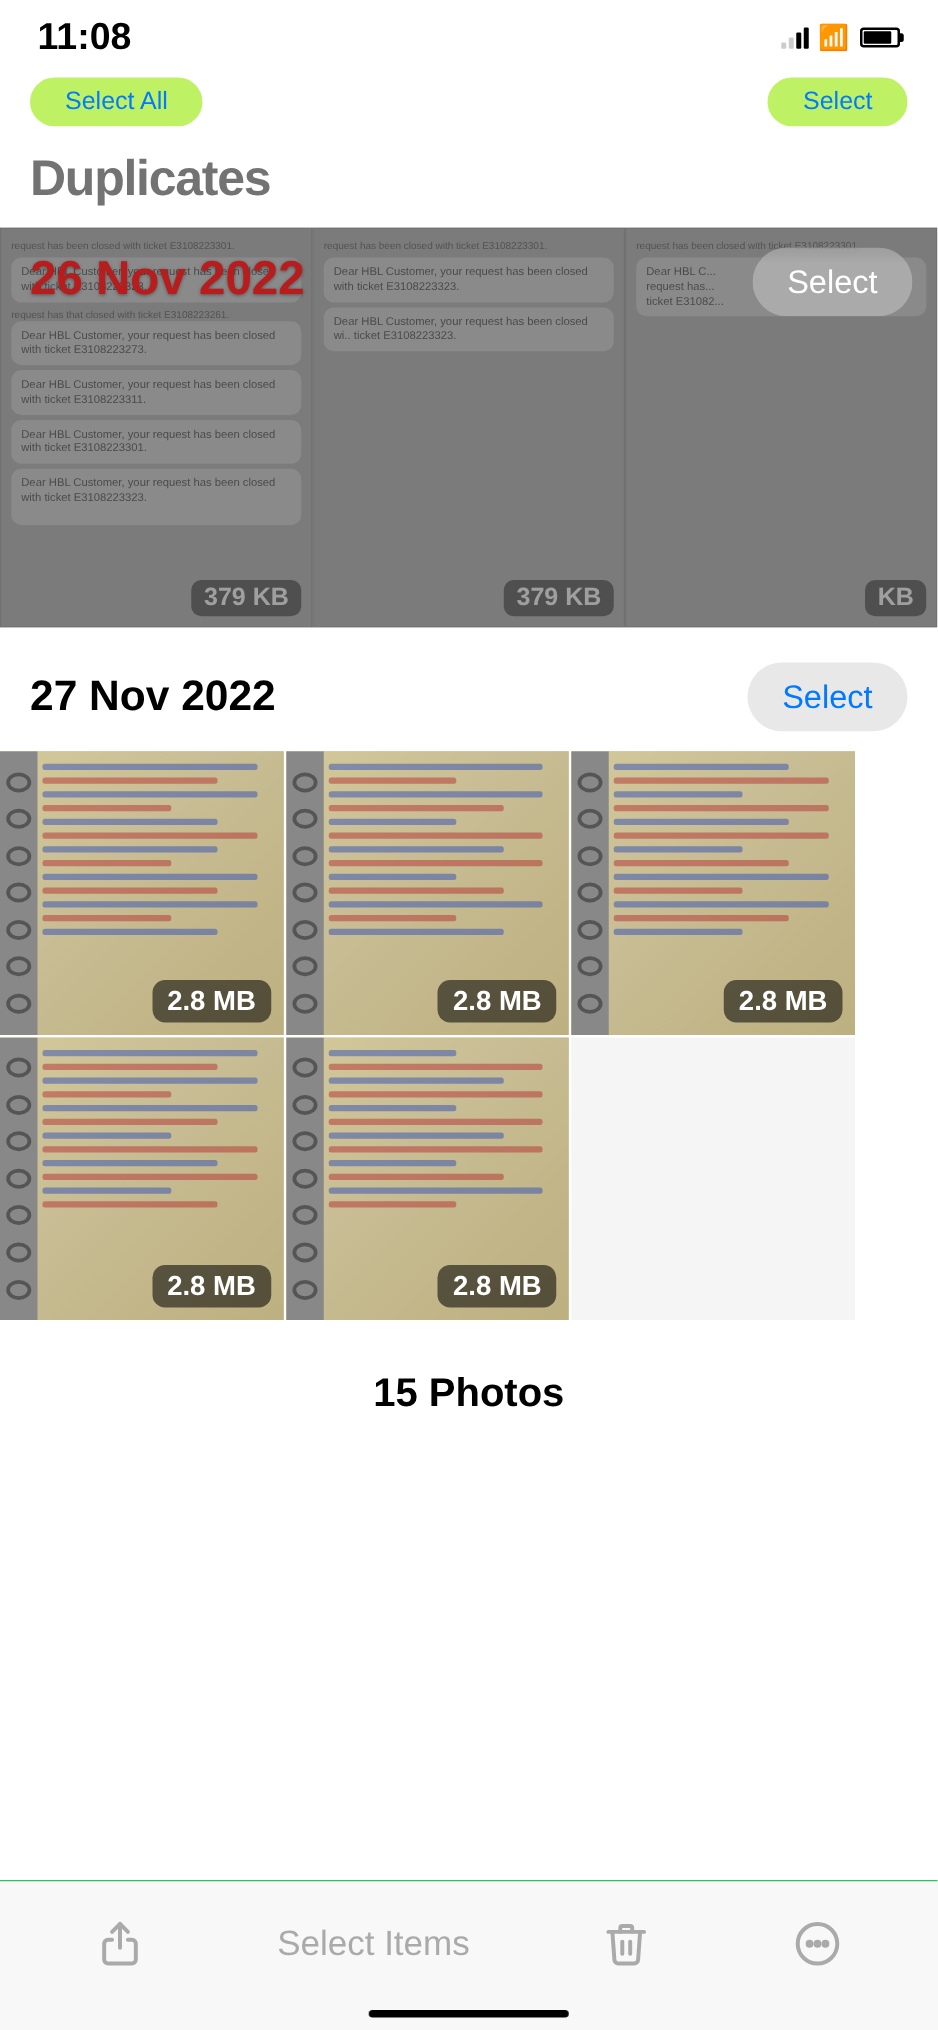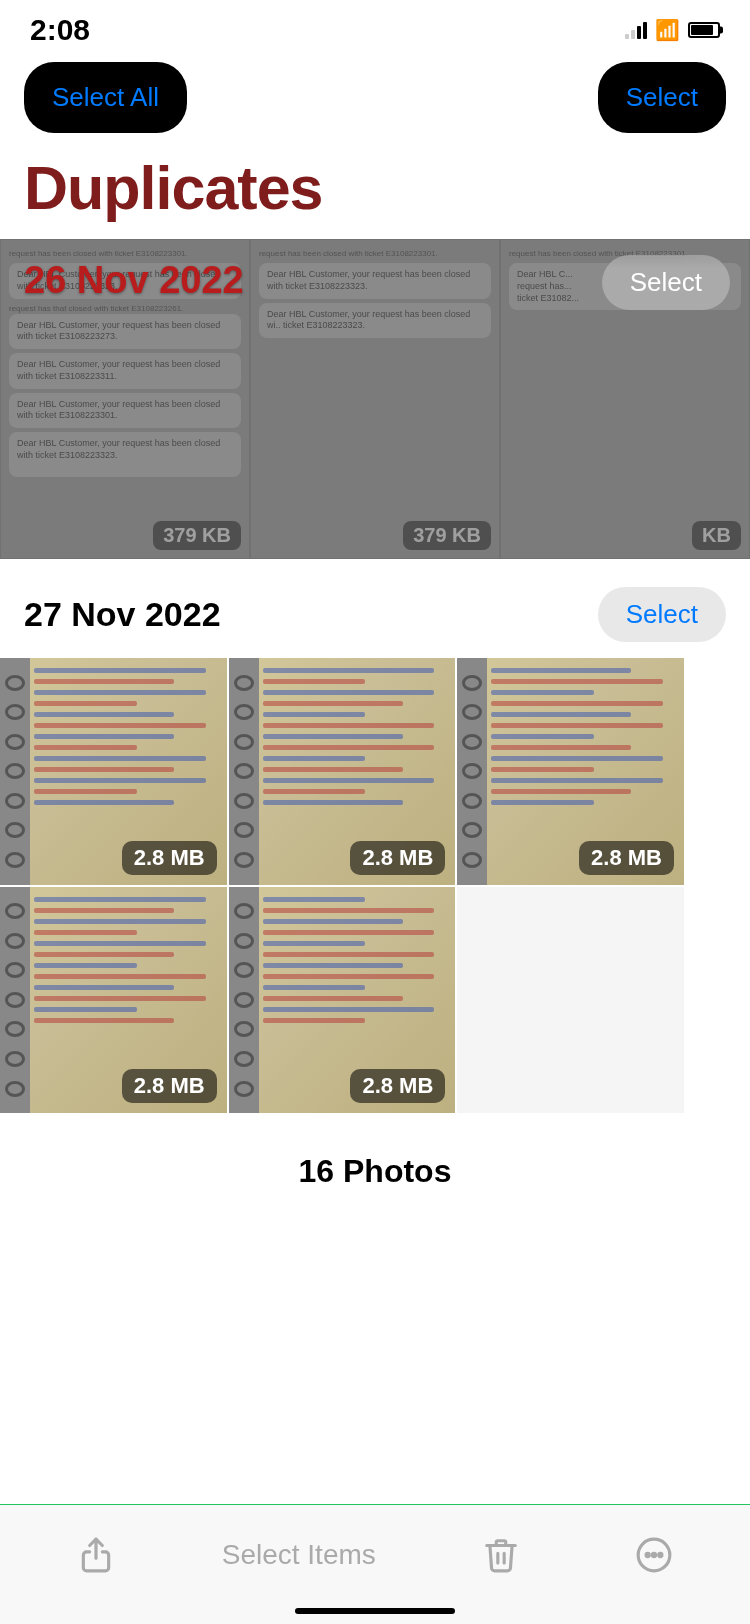--- a/index.html
+++ b/index.html
@@ -82,36 +82,36 @@
 
     
     .top-buttons {
       display: flex;
       justify-content: space-between;
       align-items: center;
       padding: 8px 24px 16px 24px;
     }
 
     .pill-button {
-      background: #000000;
+      background: #bef264;
       border: none;
       border-radius: 30px;
-      padding: 20px 28px;
-      font-size: 26px;
+      padding: 8px 28px;
+      font-size: 20px;
       color: #007AFF;
       cursor: pointer;
       font-weight: 400;
     }
 
     
     .page-title {
       padding: 4px 24px 16px 24px;
-      font-size: 61px;
+      font-size: 40px;
       font-weight: 800;
-      color: #7f1d1d;
+      color: #737373;
       letter-spacing: -1px;
     }
 
     
     .section-26 {
       position: relative;
       width: 750px;
       height: 320px;
       overflow: hidden;
       margin-bottom: 0;
@@ -370,21 +370,21 @@
 
     
     .content-spacer {
       height: 130px;
     }
   </style>
 </head>
 <body>
 
 <div class="status-bar">
-  <span class="status-time">2:08</span>
+  <span class="status-time">11:08</span>
   <div class="status-icons">
     <div class="signal-bars">
       <div class="signal-bar empty" style="height:5px;"></div>
       <div class="signal-bar empty" style="height:9px;"></div>
       <div class="signal-bar" style="height:13px;"></div>
       <div class="signal-bar" style="height:17px;"></div>
     </div>
     <span style="font-size:20px;">📶</span>
     <div class="battery-icon">
       <div class="battery-fill"></div>
@@ -591,21 +591,21 @@
       </div>
     </div>
     <div class="photo-size-badge">2.8 MB</div>
   </div>
 
   <div class="photo-cell empty"></div>
 
 </div>
 
 <div class="info-section">
-  <div class="info-title">16 Photos</div>
+  <div class="info-title">15 Photos</div>
 </div>
 
 <div class="content-spacer"></div>
 
 <div class="bottom-toolbar">
   <button class="toolbar-icon-btn">
     <svg viewBox="0 0 24 24" stroke-width="1.8">
       <path d="M8 10H6a2 2 0 0 0-2 2v8a2 2 0 0 0 2 2h12a2 2 0 0 0 2-2v-8a2 2 0 0 0-2-2h-2" stroke="#aaa" stroke-linecap="round"></path>
       <polyline points="12 2 12 14" stroke="#aaa" stroke-linecap="round"></polyline>
       <polyline points="8 6 12 2 16 6" stroke="#aaa" stroke-linecap="round" stroke-linejoin="round"></polyline>

